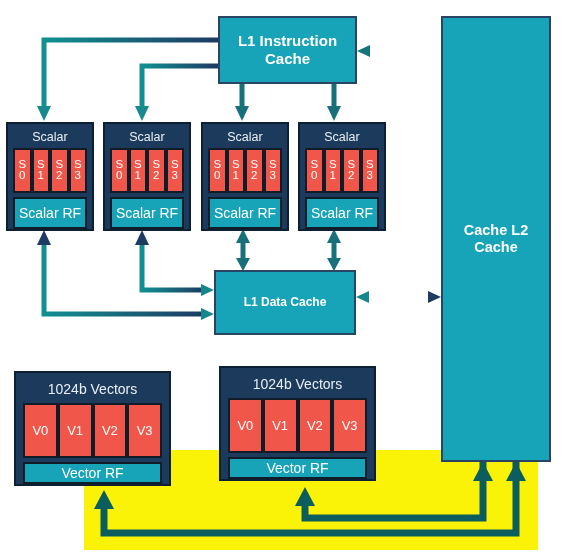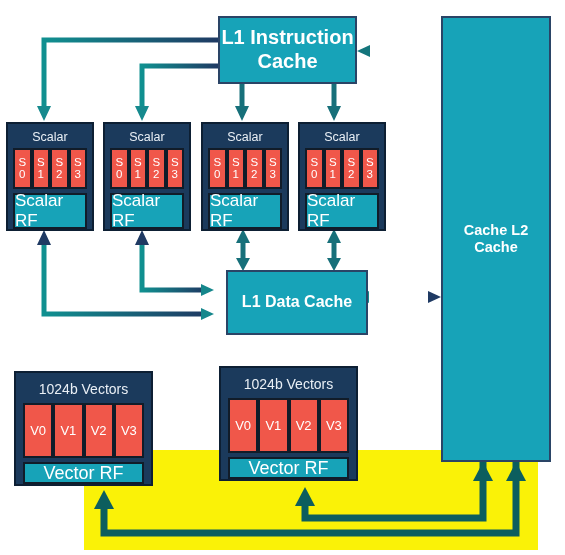--- a/index.html
+++ b/index.html
@@ -88,32 +88,32 @@
   .scalar-box { width: 88px; height: 109px; padding: 4px 5px 0 5px; }
   .scalar-box .core-title { font-size: 12.5px; margin: 2px 0 4px 0; }
   .scalar-box .unit-row { height: 51px; padding: 0; }
   .scalar-box .unit {
     width: 19px;
     font-size: 11.5px;
     flex-direction: column;
     justify-content: center;
   }
   .scalar-box .unit span { display: block; }
-  .scalar-box .rf-bar { width: 100%; height: 36px; margin-top: 4px; font-size: 17px; }
-
-  
-  .vector-box { width: 139px; height: 115px; padding: 5px 7px 0 7px; }
+  .scalar-box .rf-bar { width: 100%; height: 36px; margin-top: 4px; font-size: 14px; }
+
+  
+  .vector-box { width: 157px; height: 115px; padding: 5px 7px 0 7px; }
   .vector-box .core-title { font-size: 14px; margin: 3px 0 6px 0; }
   .vector-box .unit-row { height: 55px; border-radius: 27px; }
   .vector-box .unit { width: 37px; font-size: 13px; }
-  .vector-box .rf-bar { width: 100%; height: 22px; margin-top: 4px; font-size: 18px; }
-
-  
-  #l1i  { left: 218px; top: 16px;  width: 139px; height: 68px;  font-size: 20px; }
-  #l1d  { left: 214px; top: 270px; width: 142px; height: 65px;  font-size: 16px; margin-left: 12px; }
+  .vector-box .rf-bar { width: 100%; height: 22px; margin-top: 4px; font-size: 14px; }
+
+  
+  #l1i  { left: 218px; top: 16px;  width: 139px; height: 68px;  font-size: 15px; }
+  #l1d  { left: 214px; top: 270px; width: 142px; height: 65px;  font-size: 12px; }
   #l2   { left: 441px; top: 16px;  width: 110px; height: 446px; font-size: 14.5px; }
 
   #scalar0 { left: 6px;   top: 122px; }
   #scalar1 { left: 103px; top: 122px; }
   #scalar2 { left: 201px; top: 122px; }
   #scalar3 { left: 298px; top: 122px; }
 
   #vector0 { left: 14px;  top: 371px; }
   #vector1 { left: 219px; top: 366px; }
 </style>

